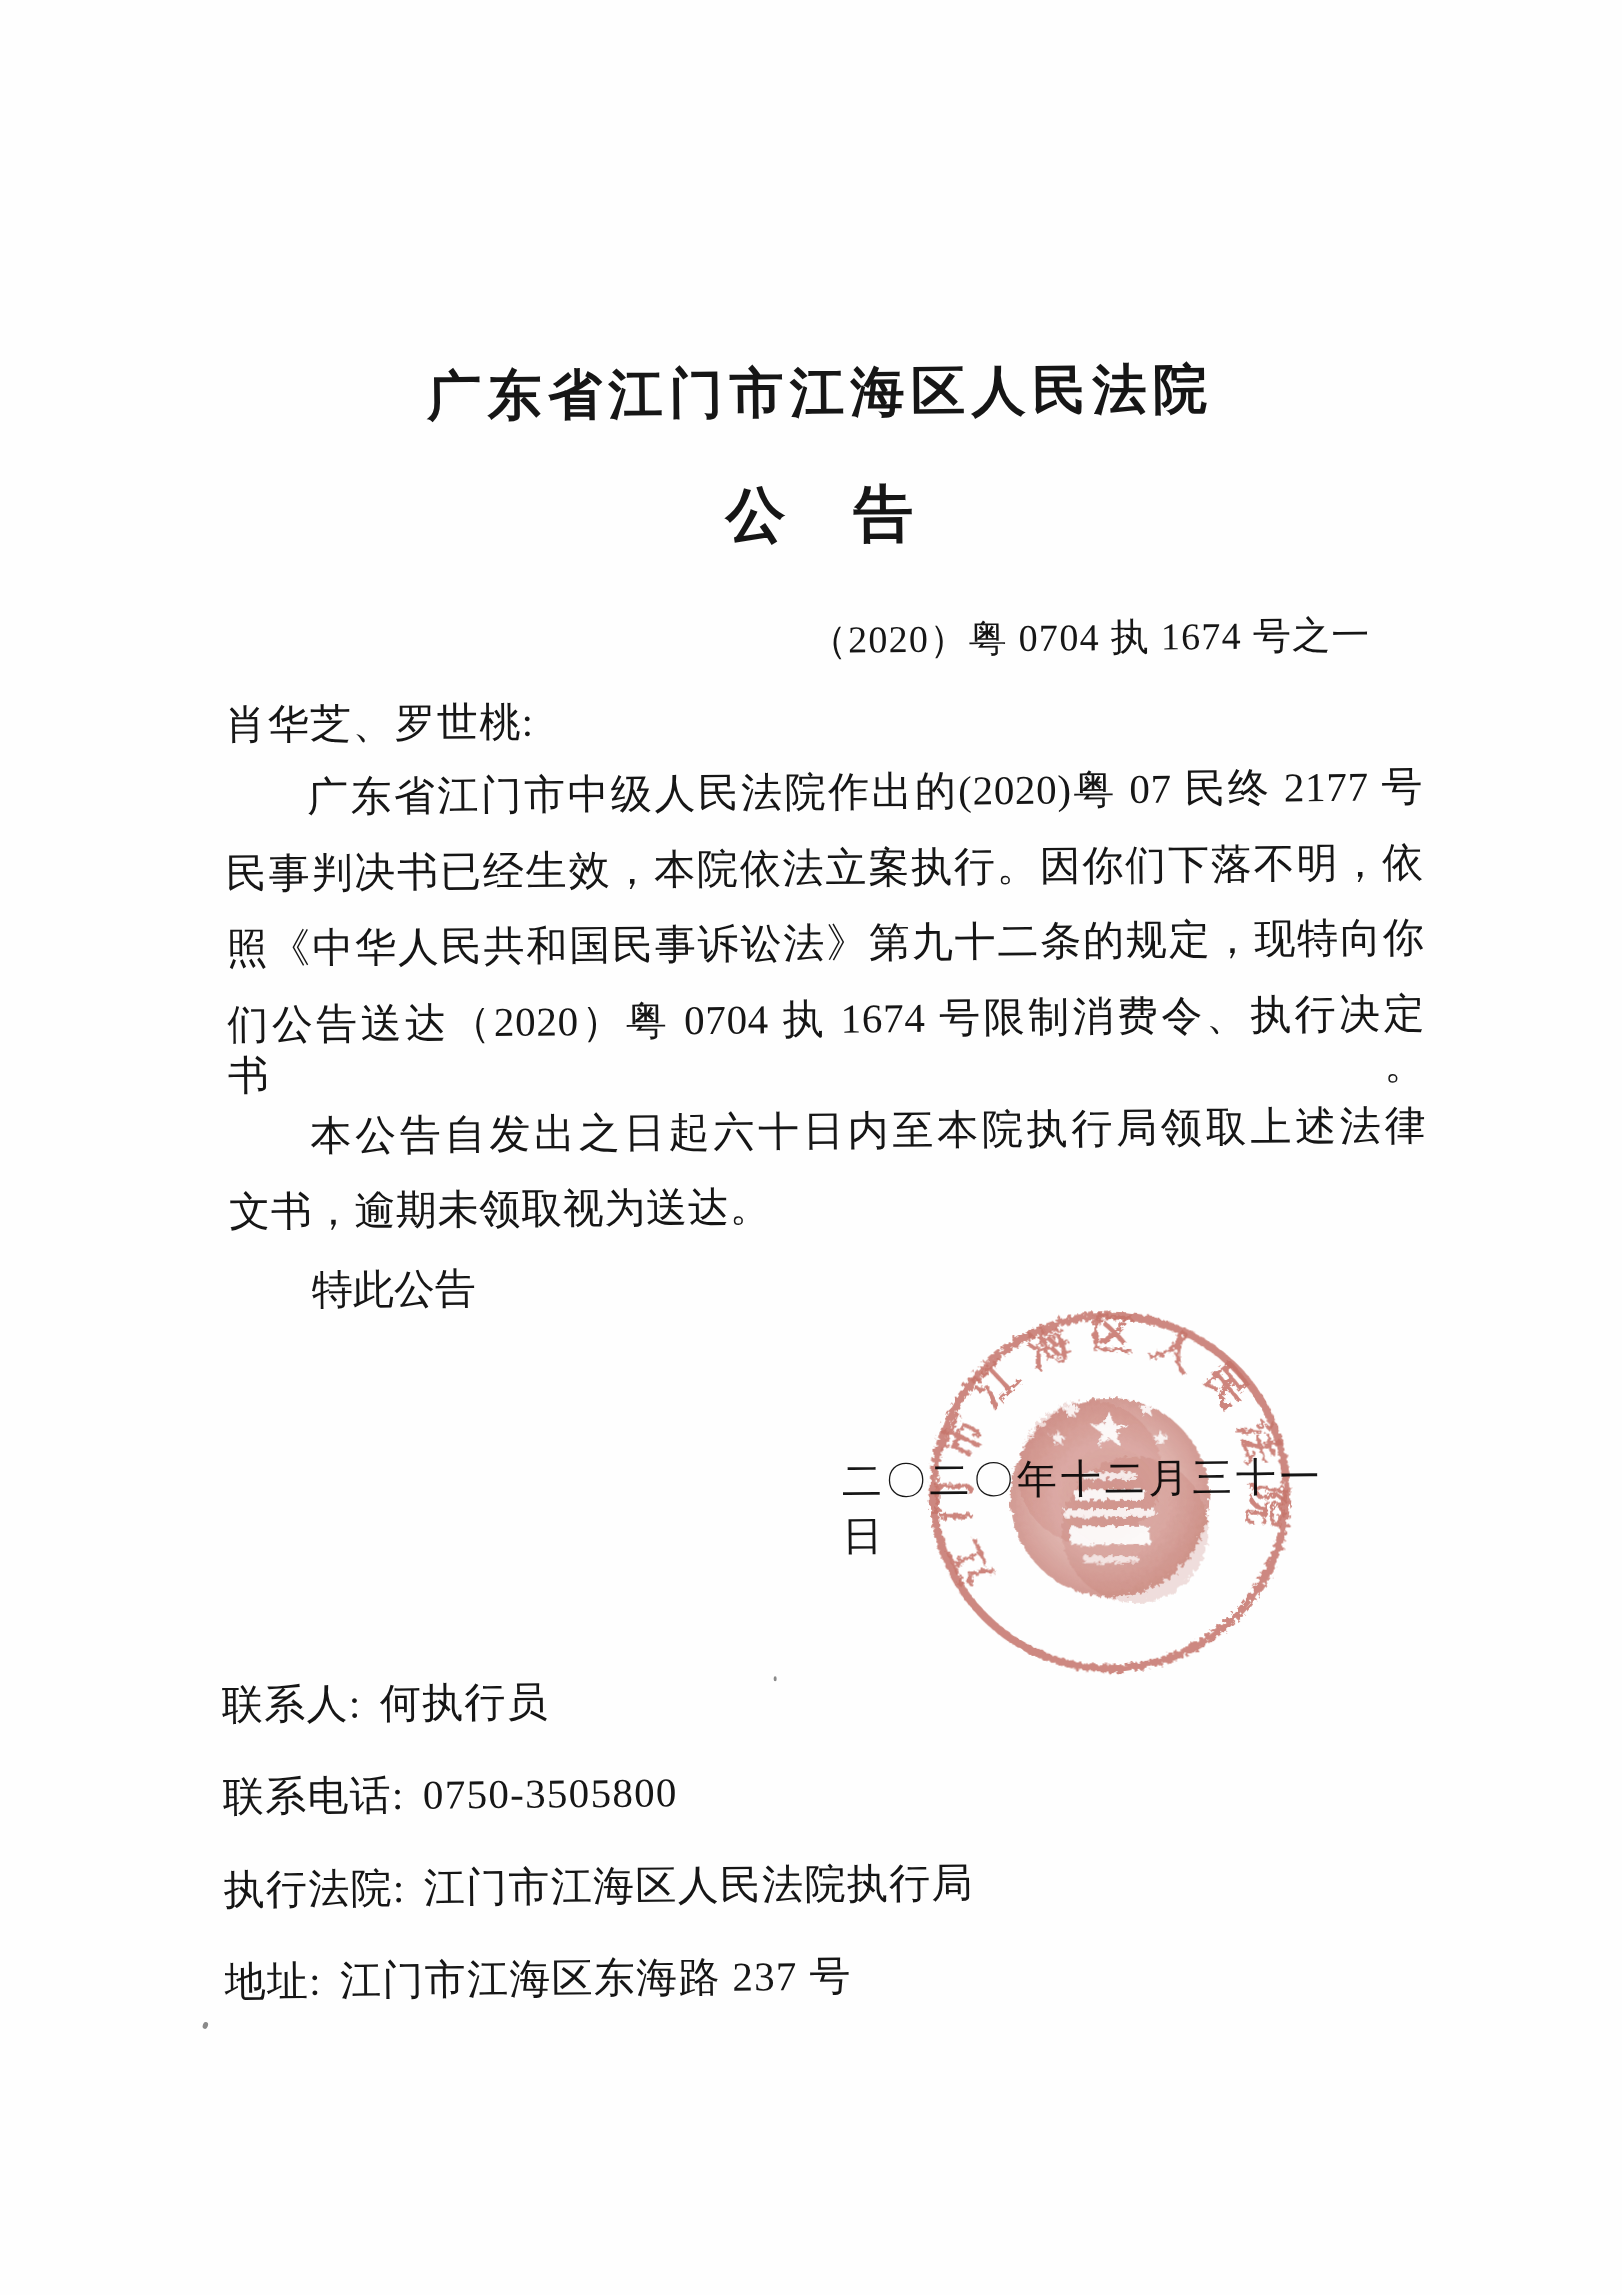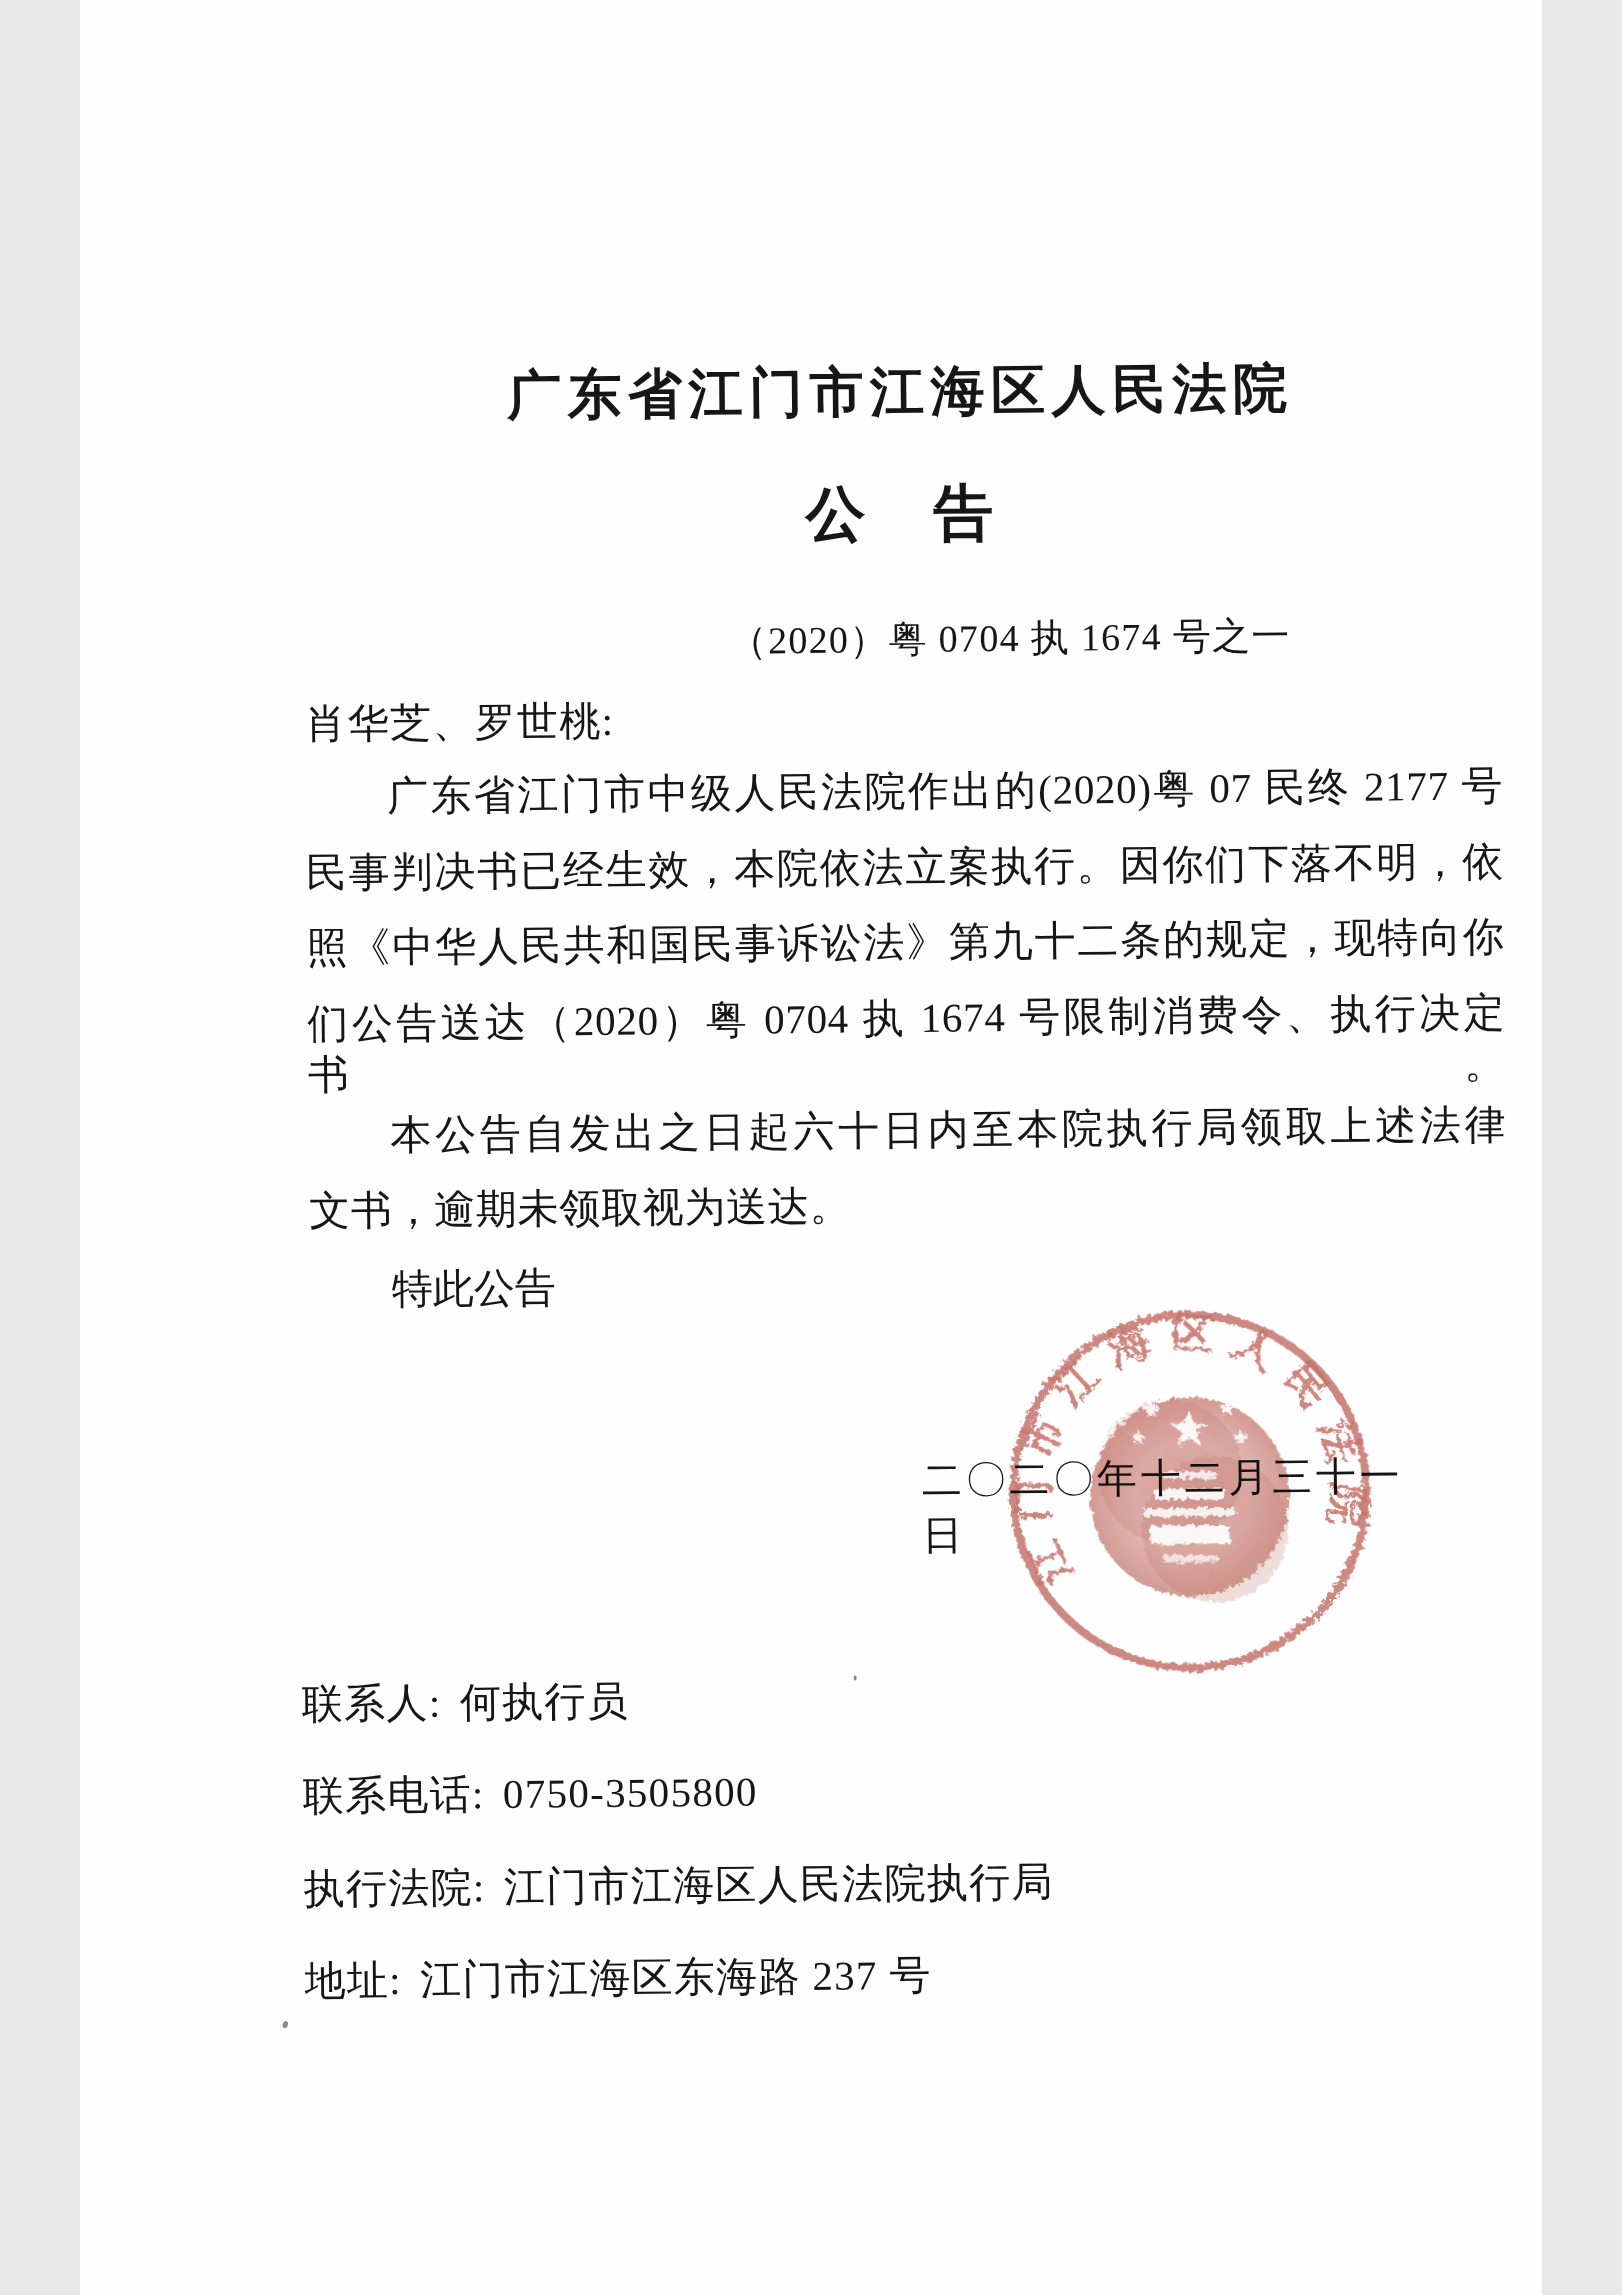--- a/index.html
+++ b/index.html
@@ -1,18 +1,18 @@
 <!DOCTYPE html>
 <html lang="zh" style="font-size:10.5px"><head>
 <meta charset="utf-8">
 <style>
   html,body{margin:0;padding:0;background:#e8e8e8;}
   .page{
     position:relative;
-    width:1462px;height:2295px;
+    width:1622px;height:2295px;
     margin:0 auto;
     background:#fefefe;
     overflow:hidden;
     font-family:"Liberation Serif","DejaVu Serif",serif;
     color:#161616;
   }
   
   .content{
     position:absolute;inset:0;
     transform:rotate(-0.55deg);

